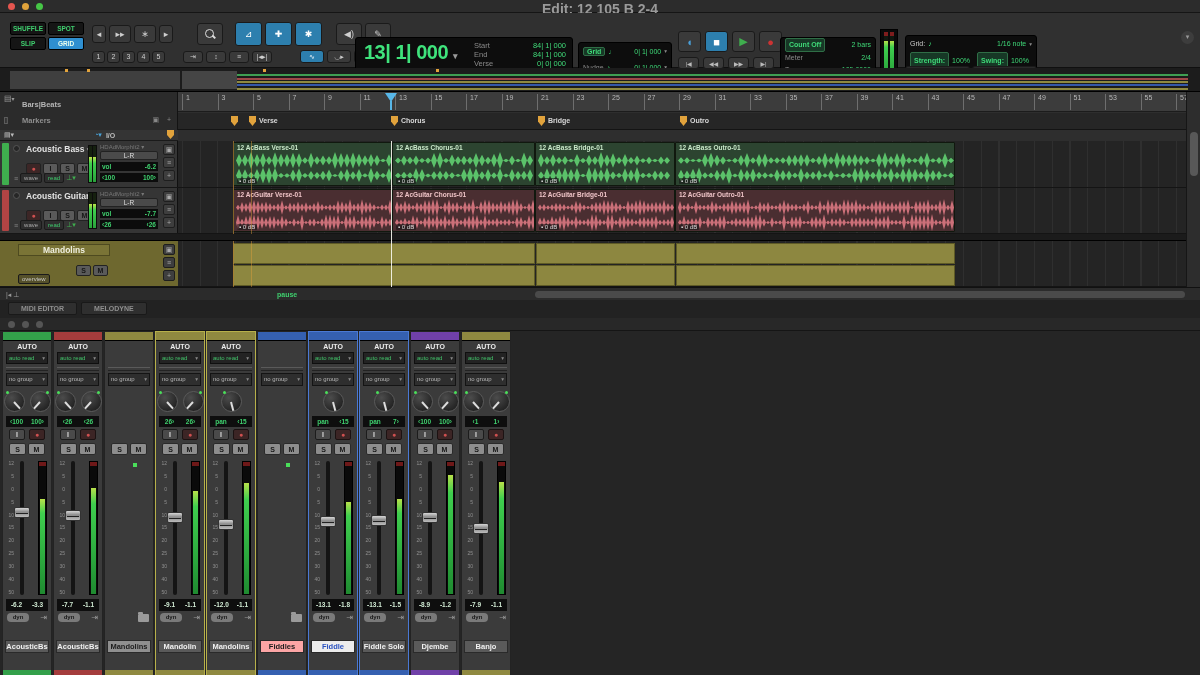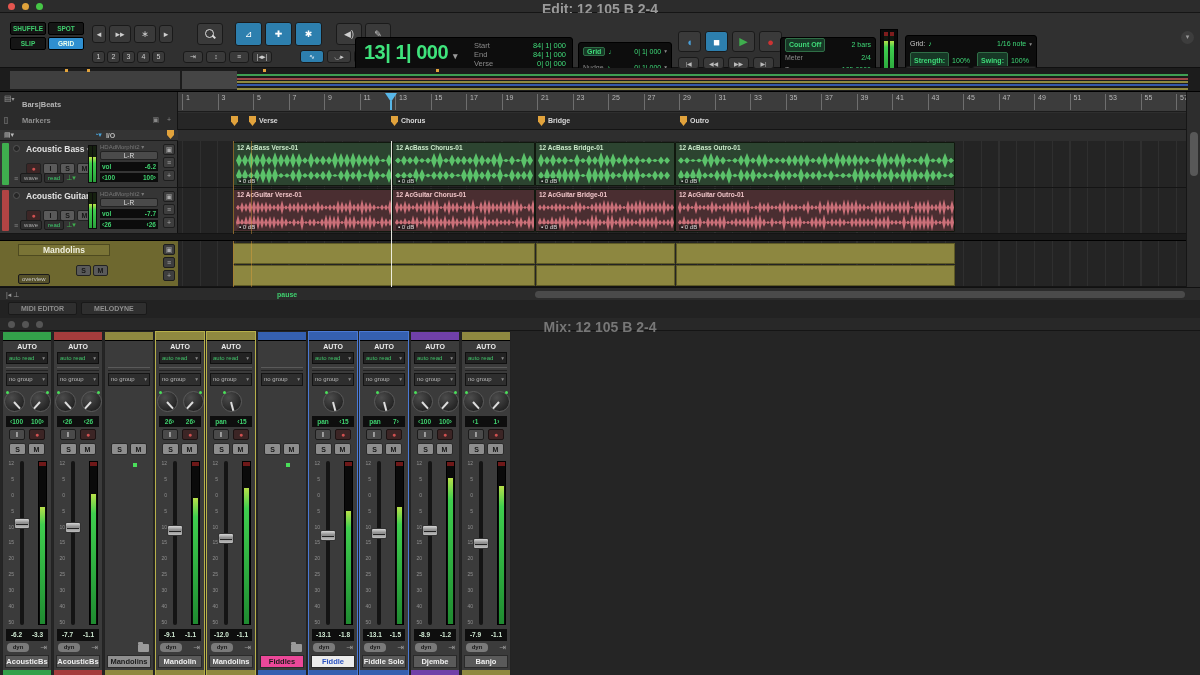--- a/index.html
+++ b/index.html
@@ -144,21 +144,21 @@
   .ftrack { position:absolute; left:15px; top:2px; bottom:2px; width:4px; background:#141414; border-radius:2px; }
   .fcap { position:absolute; left:-6px; width:16px; height:11px; background:linear-gradient(#d6d6d6,#8a8a8a 45%,#bdbdbd); border:1px solid #333; border-radius:2px; }
   .fcap::after { content:''; position:absolute; left:1px; right:1px; top:5px; height:1px; background:#222; }
   .mtrack { position:absolute; left:33px; top:2px; bottom:2px; width:9px; background:#0a0a0a; border:1px solid #000; }
   .mtrack .mpeak { position:absolute; top:0; left:0; right:0; height:4px; background:#6e1818; }
   .mtrack .mfill { position:absolute; bottom:0; left:1px; right:1px; background:linear-gradient(#b8e04a,#3fce4e 15%,#2aa43c 70%,#1f8a30); }
   .s-vals { height:12px; margin:2px 3px 0; background:#0e0e0e; display:flex; justify-content:space-around; font-size:6.5px; font-weight:bold; color:#cfe9d2; line-height:12px; }
   .s-dyn { height:11px; margin:1px 4px 0; display:flex; align-items:center; justify-content:space-between; }
   .dynpill { width:22px; height:9px; background:#7a7a7a; border-radius:4px; color:#1a1a1a; font-size:6px; font-weight:bold; text-align:center; line-height:9px; }
   .arr { color:#9a9a9a; font-size:8px; }
-  .s-name { height:13px; margin:2px 2px; background:#5a5a5a; border:1px solid #2a2a2a; color:#f0f0f0; font-size:7.5px; font-weight:bold; text-align:center; line-height:12px; white-space:nowrap; overflow:hidden; }
+  .s-name { height:13px; margin:17px 2px; background:#5a5a5a; border:1px solid #2a2a2a; color:#f0f0f0; font-size:7.5px; font-weight:bold; text-align:center; line-height:12px; white-space:nowrap; overflow:hidden; }
   .s-color { height:11px; margin:0 0 0; }
   .folder-icon { width:11px; height:8px; background:#9a9a9a; border-radius:1px; position:relative; }
   .folder-icon::before { content:''; position:absolute; top:-2px; left:0; width:5px; height:2px; background:#9a9a9a; border-radius:1px 1px 0 0; }
   .led { position:absolute; left:60%; top:4px; width:4px; height:4px; background:#4adf5a; }
   .hid { visibility:hidden; }
 </style>
 </head>
 <body>
 
 <div id="stage">
@@ -572,21 +572,20 @@
       </div>
   </div>
 
   <div id="mix">
     <div class="titlebar">
       <span class="tl-dots">
         <i></i>
         <i></i>
         <i></i>
       </span>
-      <div class="t-title">Mix: 12 105 B 2-4</div>
     </div>
     <div id="strips">
         <div class="strip">
           <div class="s-top" style="background: rgb(51, 160, 74);"></div>
           <div class="s-auto">AUTO</div>
           <div class="s-mode">
             <span>auto read</span>
             <span class="car">▾</span>
           </div>
           <div class="s-div"></div>
@@ -902,21 +901,21 @@
             <span class="bSM">M</span>
           </div>
           <div class="s-fader">
             <i class="led"></i>
           </div>
           <div class="s-vals hid"></div>
           <div class="s-dyn">
             <span></span>
             <i class="folder-icon"></i>
           </div>
-          <div class="s-name" style="background: #ec4899; color: rgb(28, 28, 28);">Fiddles</div>
+          <div class="s-name" style="background: #fca5a5; color: rgb(28, 28, 28);">Fiddles</div>
           <div class="s-color" style="background: rgb(53, 96, 176);"></div>
         </div>
         <div class="strip" style="border-color: rgb(74, 121, 212);">
           <div class="s-top" style="background: rgb(53, 96, 176);"></div>
           <div class="s-auto">AUTO</div>
           <div class="s-mode">
             <span>auto read</span>
             <span class="car">▾</span>
           </div>
           <div class="s-div"></div>

